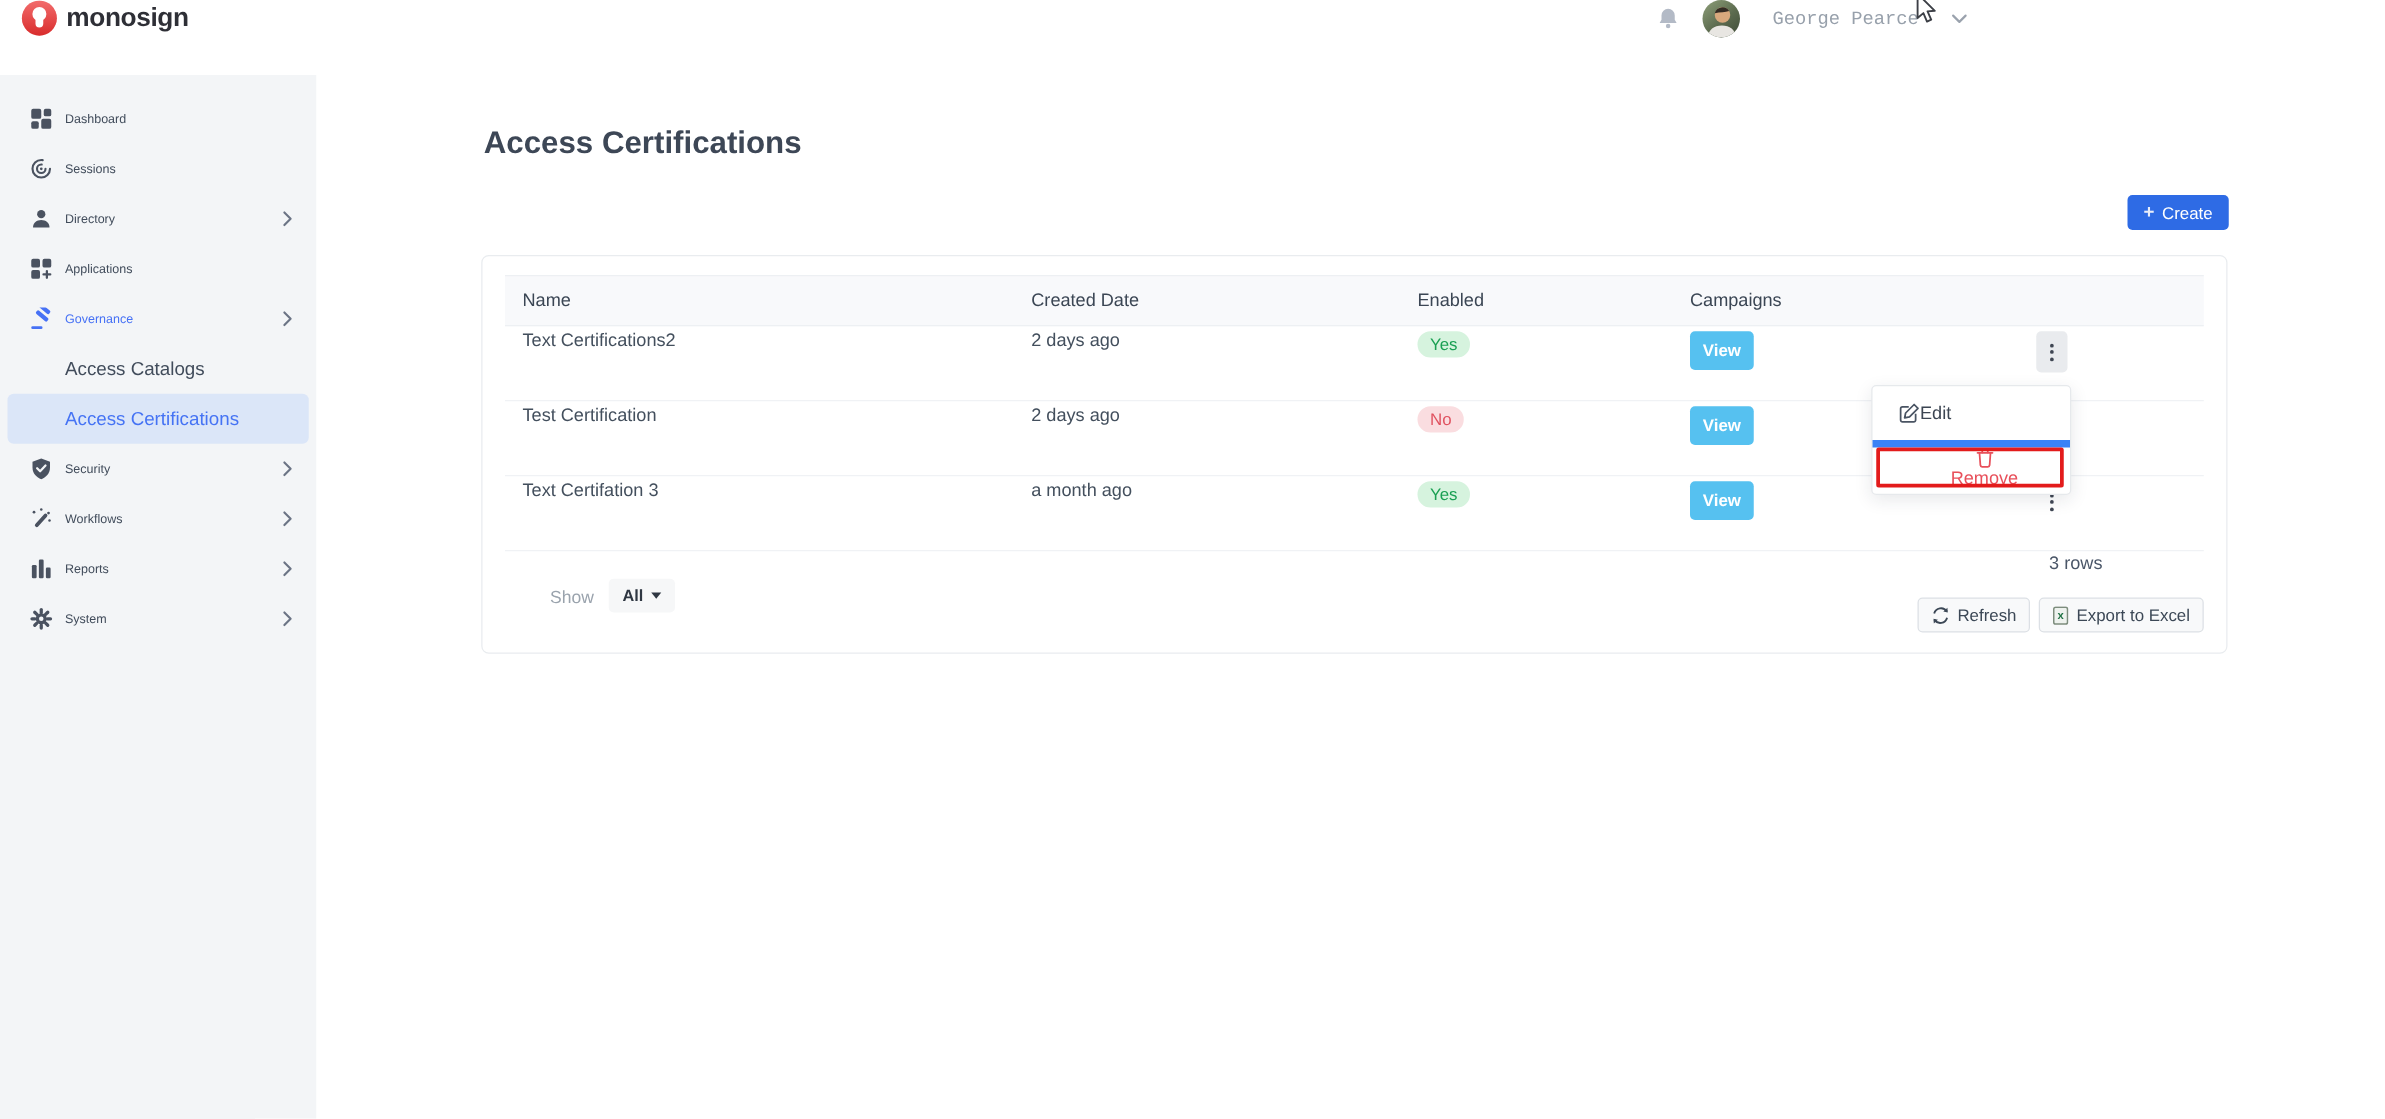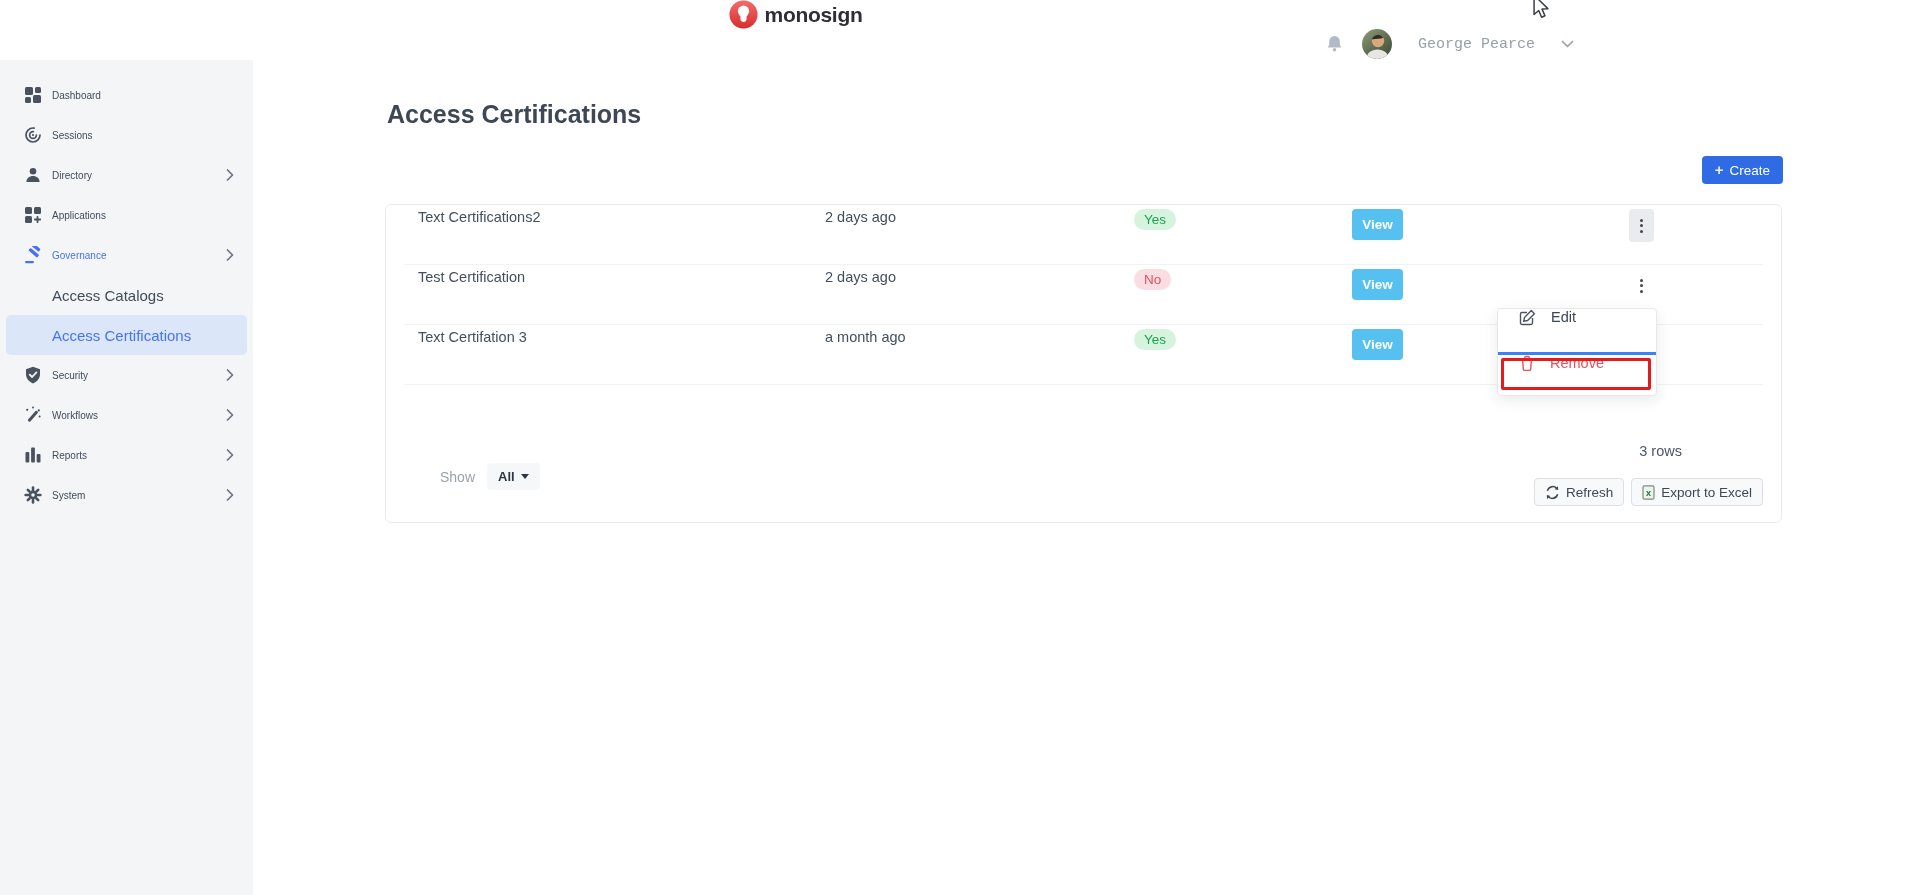--- a/index.html
+++ b/index.html
@@ -3,21 +3,21 @@
 <meta charset="utf-8">
 <style>
   * { margin:0; padding:0; box-sizing:border-box; }
   html,body { width:1908px; height:895px; }
   body {
     font-family:"Liberation Sans", sans-serif;
     background:#ffffff; color:#3f4a59;
     position:relative; overflow:hidden;
   }
   
-  .topbar { position:absolute; left:0; top:0; width:1588px; height:60px; background:#fff; display:flex; align-items:center; padding:0 14px 0 17px; z-index:20;flex-direction:column; }
+  .topbar { position:absolute; left:0; top:0; width:1588px; height:60px; background:#fff; display:flex; align-items:flex-start; padding:0 14px 0 17px; z-index:20; }
   .brand { display:flex; align-items:center; gap:7px; }
   .brand-text { font-size:21px; font-weight:700; color:#2e2f36; letter-spacing:-0.3px; }
   .topbar-right { margin-left:auto; display:flex; align-items:center; gap:16px; }
   .bell-btn { width:22px; height:22px; display:flex; align-items:center; justify-content:center; cursor:pointer; }
   .avatar { width:30px; height:30px; border-radius:50%; overflow:hidden; background:linear-gradient(140deg,#8fa07a 0%,#5c6b4f 55%,#3e4a37 100%); cursor:pointer; }
   .user-name { font-size:15px; color:#97a0ab; }
   .user-menu { display:flex; align-items:center; gap:26px; cursor:pointer;font-family:Liberation Mono, monospace; }
 
   
   .sidebar { position:absolute; left:0; top:60px; width:253px; height:835px; background:#f3f5f7; padding-top:15px; z-index:10; }
@@ -56,22 +56,22 @@
   .show-group { position:absolute; left:18px; top:258px; height:27px; display:flex; align-items:center; gap:12px; }
   .show-label { font-size:14px; color:#9aa3ad;margin-left:36px; }
   .pagesize-btn { height:27px; background:#f6f7f8; border:none; border-radius:4px; padding:0 11px; display:flex; align-items:center; gap:6px; font-size:13px; font-weight:700; color:#2f3742; font-family:inherit; cursor:pointer; }
   .caret-down { width:0; height:0; border-left:4px solid transparent; border-right:4px solid transparent; border-top:5px solid #2f3742; }
   .rows-count { position:absolute; right:99px; top:238px; font-size:14.5px; color:#4a5668; }
   .card-actions { position:absolute; right:18px; top:273px; display:flex; gap:7px; }
   .gray-btn { height:28px; background:#f8f9fa; border:1px solid #dce0e5; border-radius:4px; display:flex; align-items:center; gap:6px; padding:0 10px; font-size:13.5px; color:#3c4856; font-family:inherit; cursor:pointer; }
 
   
   .ctx-menu { position:absolute; left:1244px; top:248px; width:160px; background:#fff; border:1px solid #e6e9ec; border-radius:4px; box-shadow:0 4px 14px rgba(30,40,60,.10); z-index:30; }
-  .ctx-item { height:43px; display:flex; align-items:flex-start; gap:15px; padding-left:21px; font-size:14.5px; color:#3c4552; cursor:pointer; }
-  .ctx-item + .ctx-item { border-top:3px solid #3b82f6; }
+  .ctx-item { height:43px; display:flex; align-items:center; padding-left:21px; font-size:14.5px; color:#3c4552; cursor:pointer; }
+  .ctx-item + .ctx-item { border-top:6px solid #3b82f6;flex-direction:column; }
   .ctx-item.danger { color:#e8505b; }
   .remove-highlight { position:absolute; left:3px; top:49px; width:150px; height:32px; border:3px solid #e31b1b; border-radius:2px; pointer-events:none; }
 
   .cursor { position:absolute; left:1529px; top:-6px; z-index:50; pointer-events:none; }
 </style>
 </head>
 <body>
 
 <header class="topbar">
   <div class="brand">
@@ -277,20 +277,27 @@
 
 <main class="content">
   <h1 class="page-title">Access Certifications</h1>
 
   <button class="create-btn">
     <span class="plus">+</span>
     <span>Create</span>
   </button>
 
   <section class="card">
+    <div class="thead">
+      <div class="c-name">Name</div>
+      <div class="c-created">Created Date</div>
+      <div class="c-enabled">Enabled</div>
+      <div class="c-campaigns">Campaigns</div>
+      <div class="c-actions"></div>
+    </div>
 
     <div class="trow">
       <div class="c-name">Text Certifications2</div>
       <div class="c-created">2 days ago</div>
       <div class="c-enabled"><span class="pill pill-yes">Yes</span></div>
       <div class="c-campaigns"><button class="view-btn">View</button></div>
       <div class="c-actions">
         <button class="kebab active-kebab">
             <i></i>
             <i></i>

